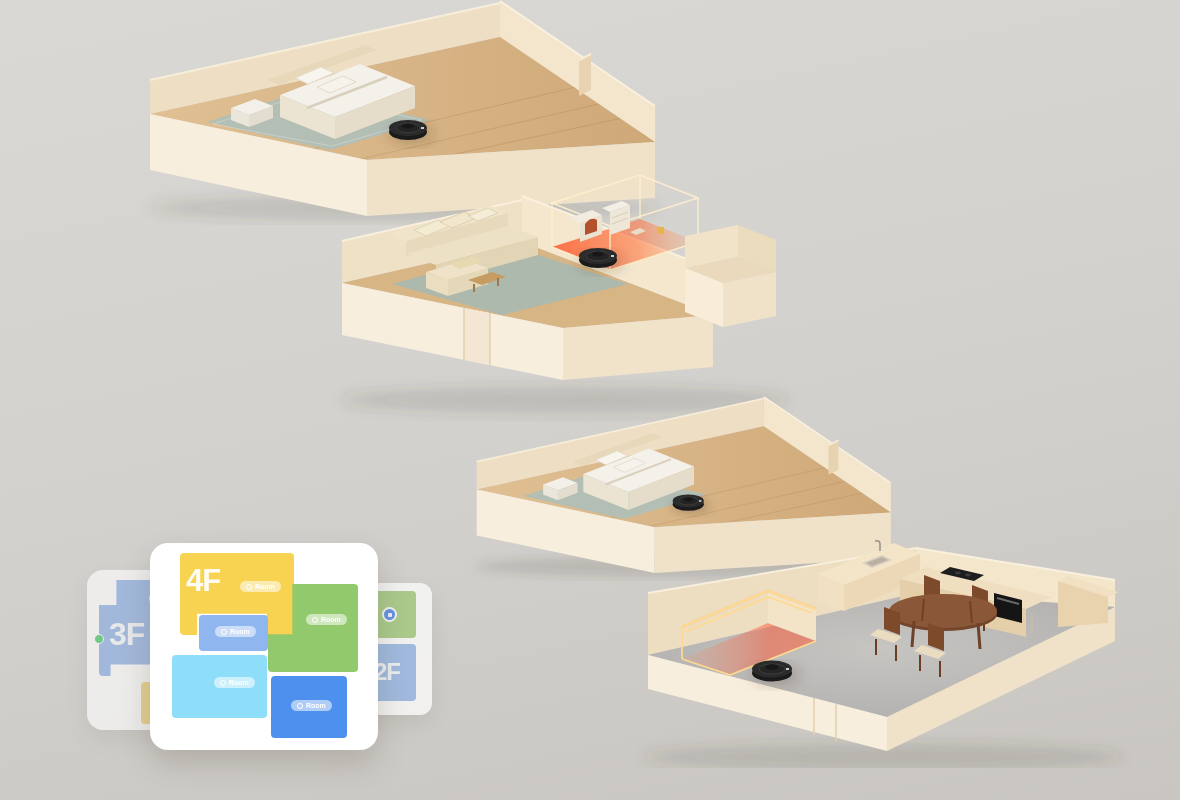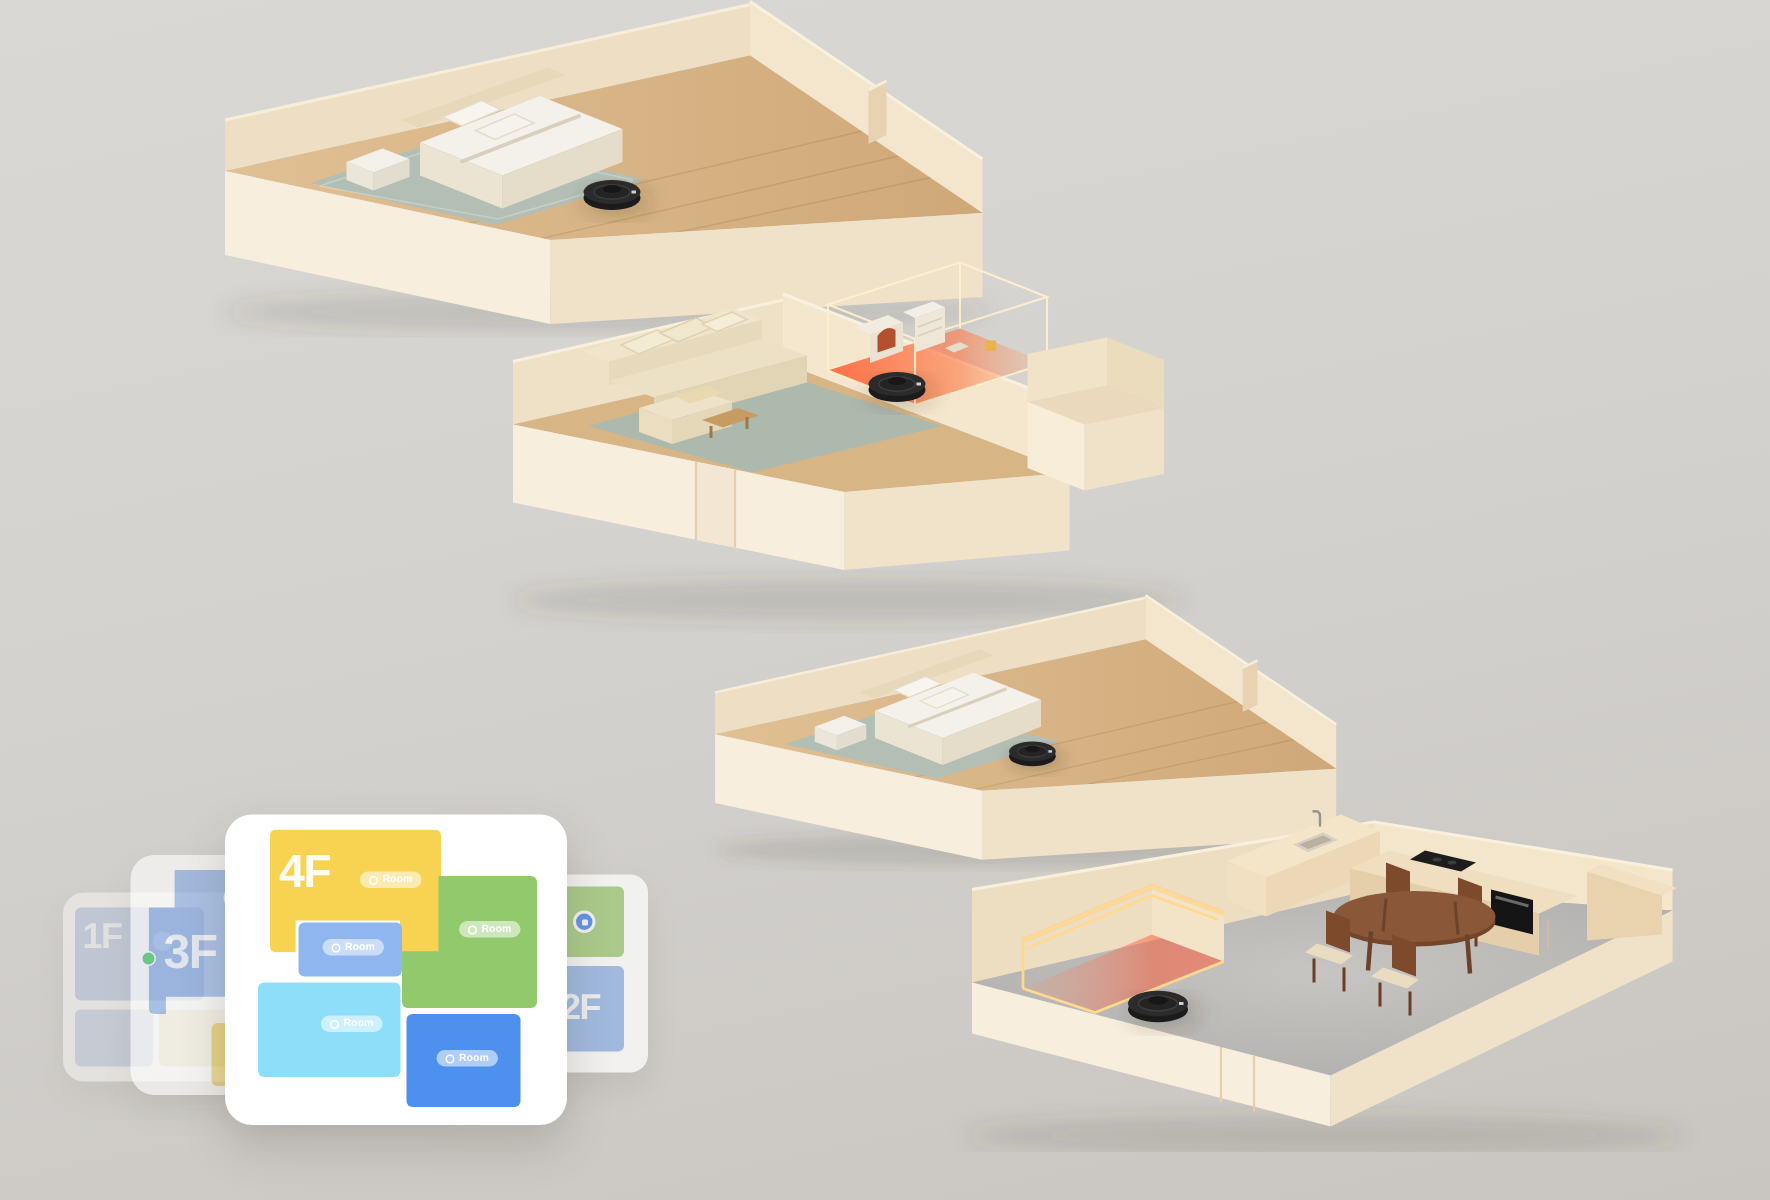--- a/index.html
+++ b/index.html
@@ -323,27 +323,20 @@
       <ellipse cx="144" cy="150" rx="20" ry="8.5" fill="#1b1b1b"></ellipse>
       <ellipse cx="144" cy="146" rx="20" ry="8.5" fill="#2b2b2b"></ellipse>
       <ellipse cx="144" cy="146" rx="13" ry="5" fill="#242424" stroke="#3d3d3d" stroke-width="1"></ellipse>
       <ellipse cx="144" cy="144" rx="6.5" ry="2.8" fill="#171717"></ellipse>
       <rect x="158" y="145" width="3" height="2" fill="#cfcfcf"></rect>
     </g>
   </svg>
 
   <div class="map-stack">
 
-    <div class="card card-1f">
-      <div class="tile" style="left:8px;top:10px;width:86px;height:62px;background:#a9bbdf;"></div>
-      <div class="floor-label" style="left:13px;top:18px;font-size:24px;">1F</div>
-      <div class="circle-ico" style="left:60px;top:26px;width:13px;height:13px;background:rgba(255,255,255,.85);"></div>
-      <div class="tile" style="left:8px;top:78px;width:52px;height:38px;background:#b9c6e2;"></div>
-      <div class="tile" style="left:64px;top:78px;width:54px;height:38px;background:#e3d49a;"></div>
-    </div>
 
     <div class="card card-3f">
       <div class="tile" style="left:12px;top:10px;width:116px;height:96px;background:#86abe6;
            clip-path:polygon(15% 0,60% 0,60% 13%,100% 13%,100% 100%,70% 100%,70% 88%,10% 88%,10% 100%,0 100%,0 26%,15% 26%);"></div>
       <div class="floor-label" style="left:22px;top:48px;font-size:32px;">3F</div>
       <div class="circle-ico" style="left:62px;top:22px;width:13px;height:13px;background:rgba(255,255,255,.85);"></div>
       <div class="badge" style="left:90px;top:46px;width:26px;height:14px;">▣</div>
       <div class="circle-ico" style="left:7px;top:64px;width:8px;height:8px;background:#34c759;border:1.5px solid #fff;"></div>
       <div class="tile" style="left:132px;top:12px;width:60px;height:66px;background:#c5d6f2;"></div>
       <div class="tile" style="left:54px;top:112px;width:86px;height:42px;background:#edd06b;">

